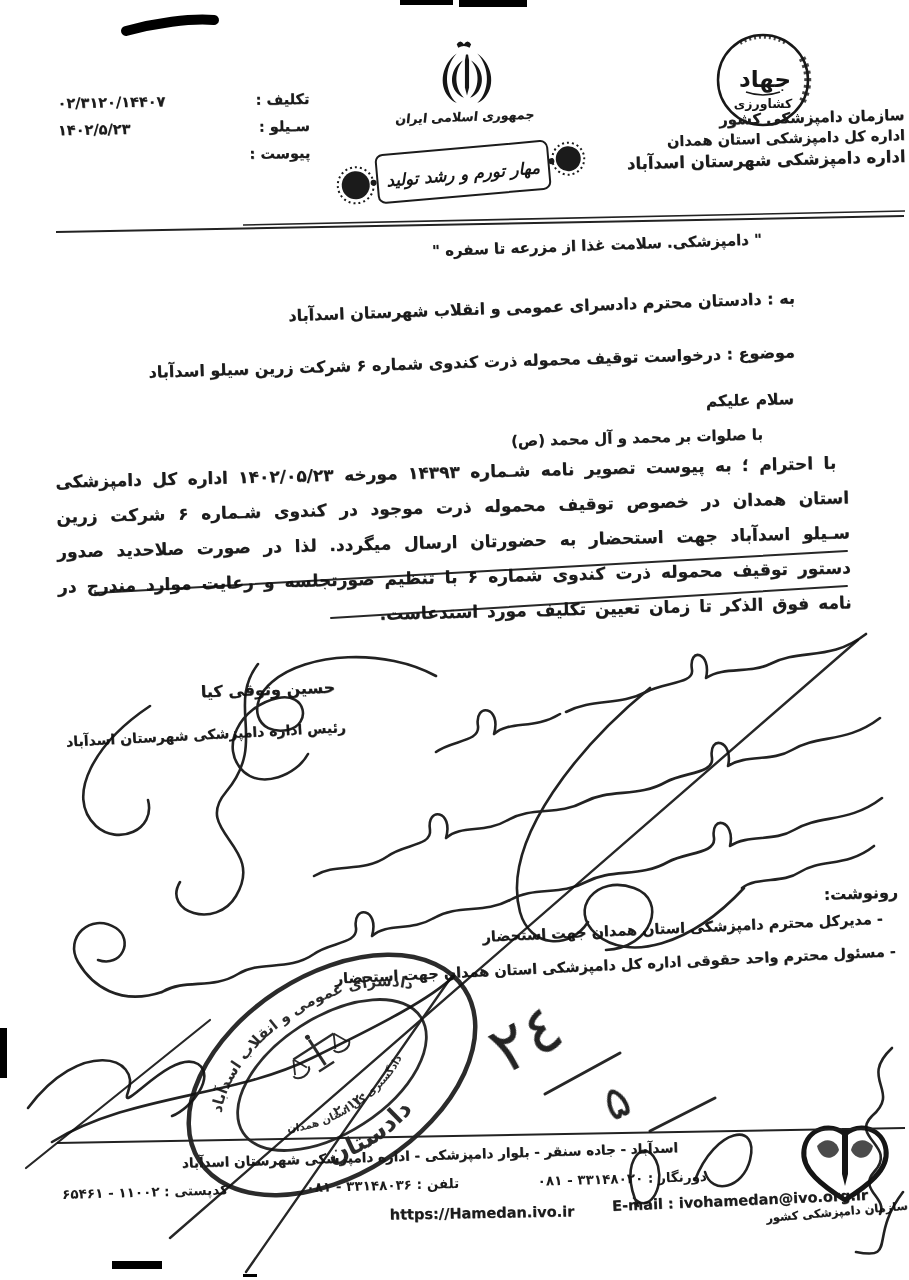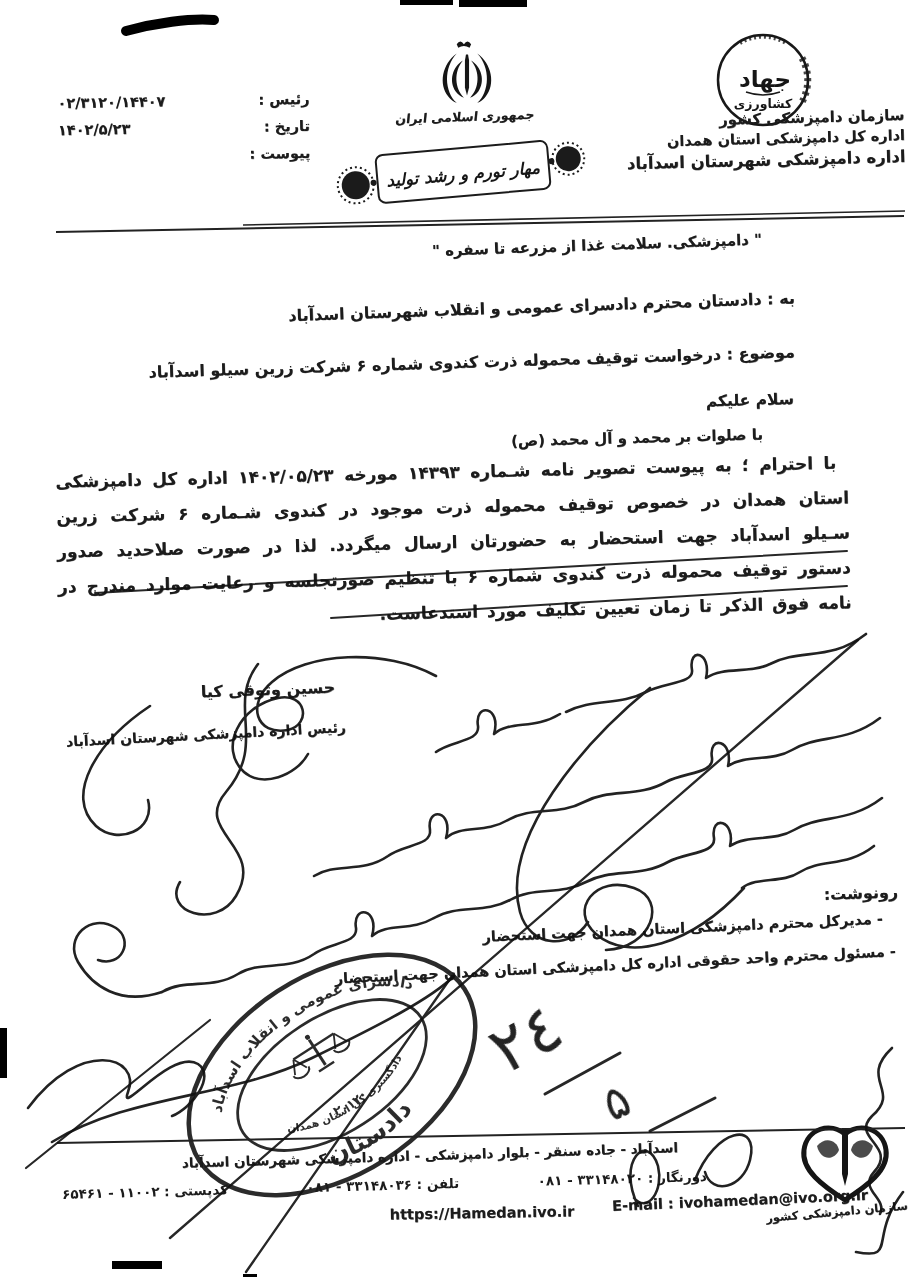--- a/index.html
+++ b/index.html
@@ -17,25 +17,25 @@
   .overlay{pointer-events:none;}
   text{font-family:"DejaVu Sans",sans-serif;}
 </style>
 </head>
 <body>
 
 <div class="page">
 
   <div class="abs ink" style="left:58px;top:93px;width:252px;transform:rotate(-1deg);">
     <div class="meta-row">
-      <span>رئیس :</span>
+      <span>تکلیف :</span>
       <span>۰۲/۳۱۲۰/۱۴۴۰۷</span>
     </div>
     <div class="meta-row">
-      <span>تاریخ :</span>
+      <span>سـیلو :</span>
       <span>۱۴۰۲/۵/۲۳</span>
     </div>
     <div class="meta-row">
       <span>پیوست :</span>
     </div>
   </div>
 
   <svg class="abs" style="left:432px;top:40px;" width="70" height="68" viewBox="0 0 68 66">
     <g fill="#161616">
       <path d="M24 4 q3.5 -5 7 0 q3.5 -5 7 0 l-1.5 3.5 q-5.5 -3.5 -11 0 Z"></path>

